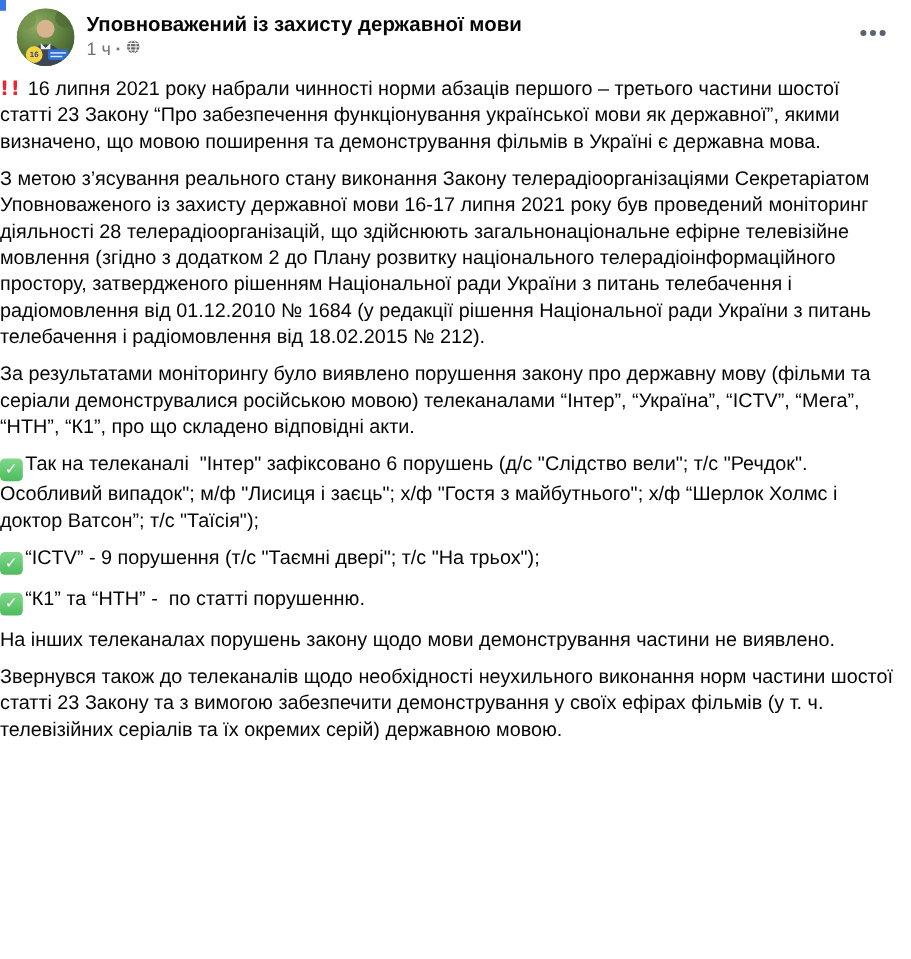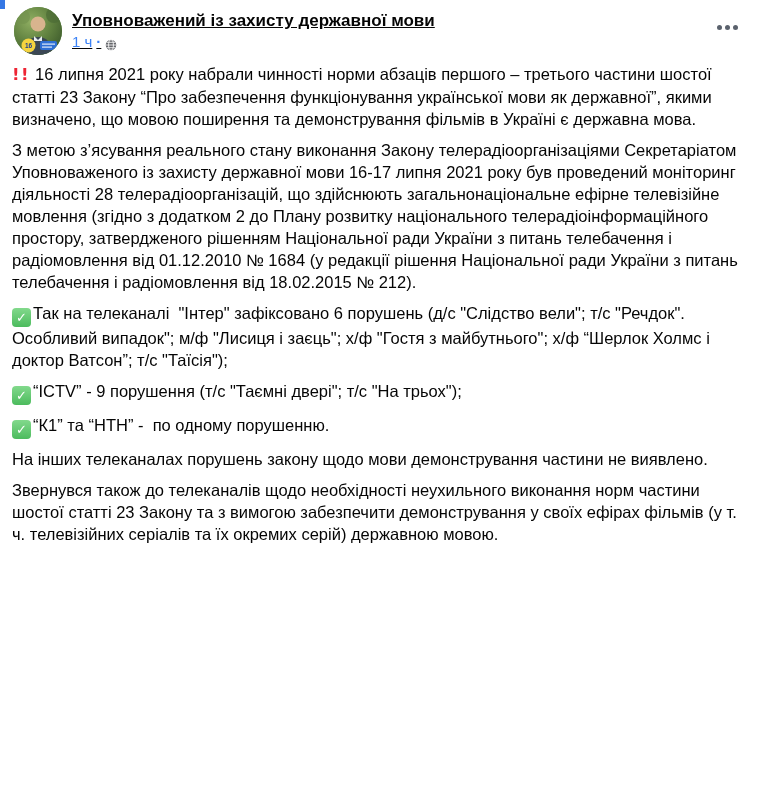--- a/index.html
+++ b/index.html
@@ -15,44 +15,43 @@
   .corner-fragment {
     position: absolute; top: 0; left: 0;
     width: 5px; height: 9px;
     background: #3578e5;
   }
   
   .post-header {
     display: flex;
     align-items: flex-start;
     padding: 7px 14px 4px 14px;
-    text-decoration: underline;
   }
   .avatar {
     width: 48px; height: 48px;
     border-radius: 50%;
     overflow: hidden;
     flex-shrink: 0;
     cursor: pointer;
     position: relative;
     background: #5f8f4a;
   }
   .avatar svg { display: block; }
   .header-info { margin-left: 10px; padding-top: 3px; min-width: 0; }
   .page-name {
     font-size: 17px;
     font-weight: 700;
     line-height: 21px;
     color: #050505;
     cursor: pointer;
   }
   .meta-row {
-    display: flex; align-items: flex-end;
+    display: flex; align-items: flex-start;
     gap: 4px;
-    color: #3b82f6;
+    color: #737373;
     font-size: 15px;
     line-height: 19px;
     margin-top: 1px;
   }
   .timestamp { cursor: pointer; }
   .dot-sep { font-weight: 700; }
   .globe-icon { display: inline-flex; margin-top: 1px; }
   .menu-btn {
     margin-left: auto;
     margin-top: 8px;
@@ -66,21 +65,21 @@
     cursor: pointer;
     border-radius: 18px;
   }
   .menu-btn .dot {
     width: 5px; height: 5px;
     border-radius: 50%;
     background: #5b626d;
   }
   
   .post-body {
-    padding: 4px 12px 0 12px;
+    padding: 4px 12px 0 0;
     font-size: 16.5px;
     line-height: 22px;
   }
   .para {
     margin: 0 0 9px 0;
     white-space: pre-wrap;
   }
   .alert-icon {
     color: #ee2434;
     font-weight: 800;
@@ -153,27 +152,28 @@
     <span class="dot"></span>
   </button>
 </div>
 
 <div class="post-body">
 
   <div class="para"><span class="alert-icon">!!</span><span>16 липня 2021 року набрали чинності норми абзаців першого – третього частини шостої статті 23 Закону “Про забезпечення функціонування української мови як державної”, якими визначено, що мовою поширення та демонстрування фільмів в Україні є державна мова.</span></div>
 
   <div class="para"><span>З метою з’ясування реального стану виконання Закону телерадіоорганізаціями Секретаріатом Уповноваженого із захисту державної мови 16-17 липня 2021 року був проведений моніторинг діяльності 28 телерадіоорганізацій, що здійснюють загальнонаціональне ефірне телевізійне мовлення (згідно з додатком 2 до Плану розвитку національного телерадіоінформаційного простору, затвердженого рішенням Національної ради України з питань телебачення і радіомовлення від 01.12.2010 № 1684 (у редакції рішення Національної ради України з питань телебачення і радіомовлення від 18.02.2015 № 212).</span></div>
 
+  <div class="para"><span>За результатами моніторингу було виявлено порушення закону про державну мову (фільми та серіали демонструвалися російською мовою) телеканалами “Інтер”, “Україна”, “ICTV”, “Мега”, “НТН”, “К1”, про що складено відповідні акти.</span></div>
 
   <div class="para"><span class="check-icon">✓</span><span>Так на телеканалі  "Інтер" зафіксовано 6 порушень (д/с "Слідство вели"; т/с "Речдок". Особливий випадок"; м/ф "Лисиця і заєць"; х/ф "Гостя з майбутнього"; х/ф “Шерлок Холмс і доктор Ватсон”; т/с "Таїсія");</span></div>
 
 
 
   <div class="para"><span class="check-icon">✓</span><span>“ICTV” - 9 порушення (т/с "Таємні двері"; т/с "На трьох");</span></div>
 
-  <div class="para"><span class="check-icon">✓</span><span>“К1” та “НТН” -  по одному порушенню.</span></div>
+  <div class="para"><span class="check-icon">✓</span><span>“К1” та “НТН” -  по статті порушенню.</span></div>
 
   <div class="para"><span>На інших телеканалах порушень закону щодо мови демонстрування частини не виявлено.</span></div>
 
 
   <div class="para"><span>Звернувся також до телеканалів щодо необхідності неухильного виконання норм частини шостої статті 23 Закону та з вимогою забезпечити демонстрування у своїх ефірах фільмів (у т. ч. телевізійних серіалів та їх окремих серій) державною мовою.</span></div>
 
 </div>
 
 </body></html>

